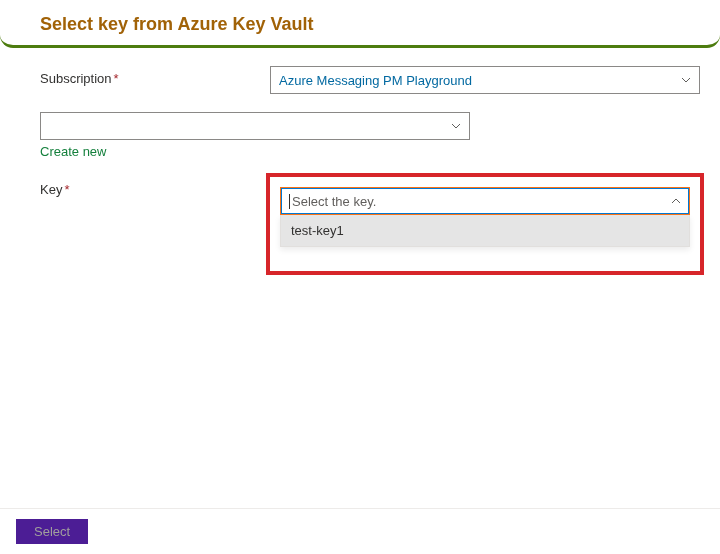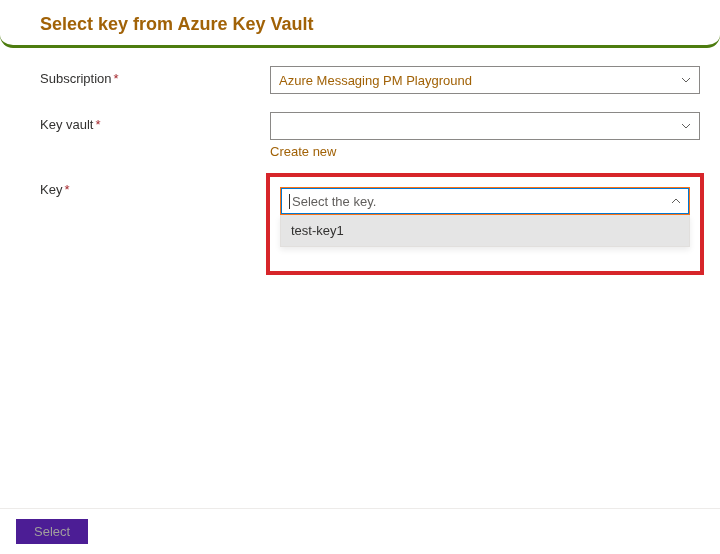--- a/index.html
+++ b/index.html
@@ -49,41 +49,41 @@
     height: 28px;
     border: 1px solid #8a8886;
     background: #ffffff;
     display: flex;
     align-items: center;
     padding: 0 28px 0 8px;
     cursor: pointer;
   }
   .dropdown-value {
     font-size: 13px;
-    color: #a16207;
+    color: #0369a1;
     white-space: nowrap;
     overflow: hidden;
   }
   .chevron {
     position: absolute;
     right: 6px;
     top: 50%;
     transform: translateY(-50%);
     width: 14px;
     height: 14px;
     display: flex;
     align-items: center;
     justify-content: center;
     color: #605e5c;
   }
   .link-btn {
     display: inline-block;
     margin-top: 4px;
     font-size: 13px;
-    color: #a16207;
+    color: #15803d;
     cursor: pointer;
   }
   
   .highlight-wrap {
     position: relative;
     border: 4px solid #d7252a;
     padding: 4px;
     margin: -4px -4px -4px -4px;
   }
   .dropdown-open {
@@ -148,23 +148,20 @@
         <span class="chevron">
           <svg width="12" height="12" viewBox="0 0 12 12">
               <path d="M2 4 L6 8 L10 4" fill="none" stroke="currentColor" stroke-width="1"></path>
             </svg>
         </span>
       </div>
     </div>
   </div>
 
   <div class="form-row">
-    <div class="label-col">
-      <span>Key vault</span><span class="required">*</span>
-    </div>
     <div class="control-col">
       <div class="dropdown">
         <span class="chevron">
           <svg width="12" height="12" viewBox="0 0 12 12">
               <path d="M2 4 L6 8 L10 4" fill="none" stroke="currentColor" stroke-width="1"></path>
             </svg>
         </span>
       </div>
       <span class="link-btn">Create new</span>
     </div>

